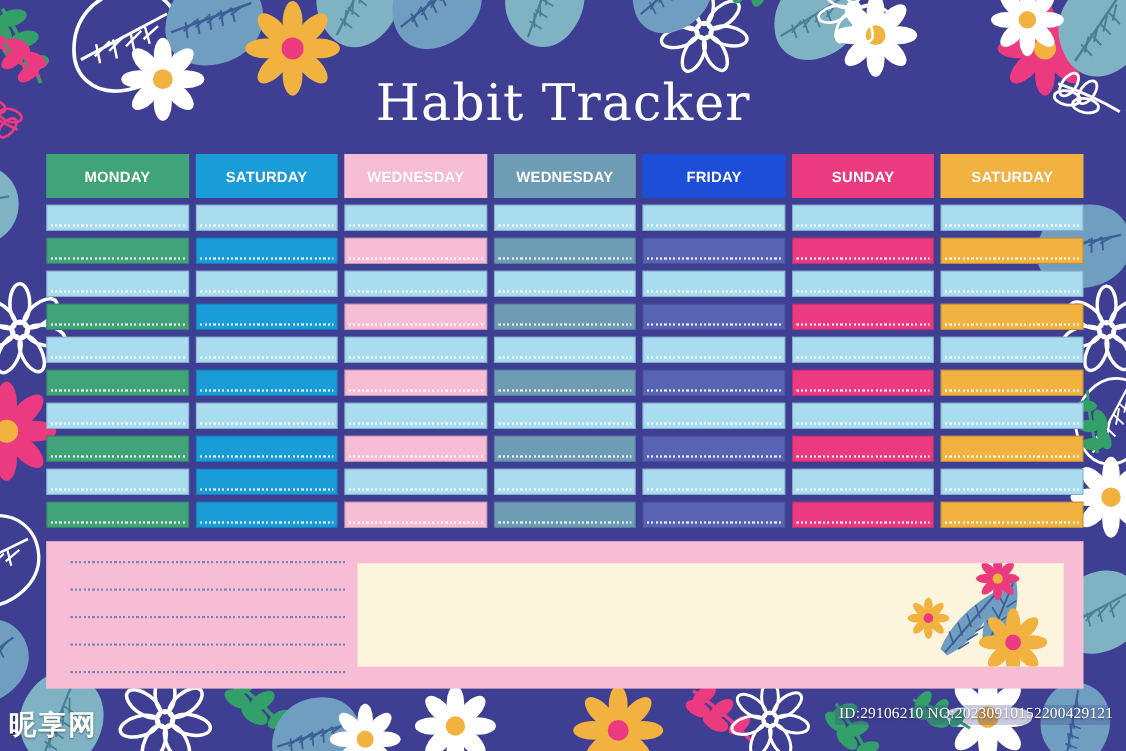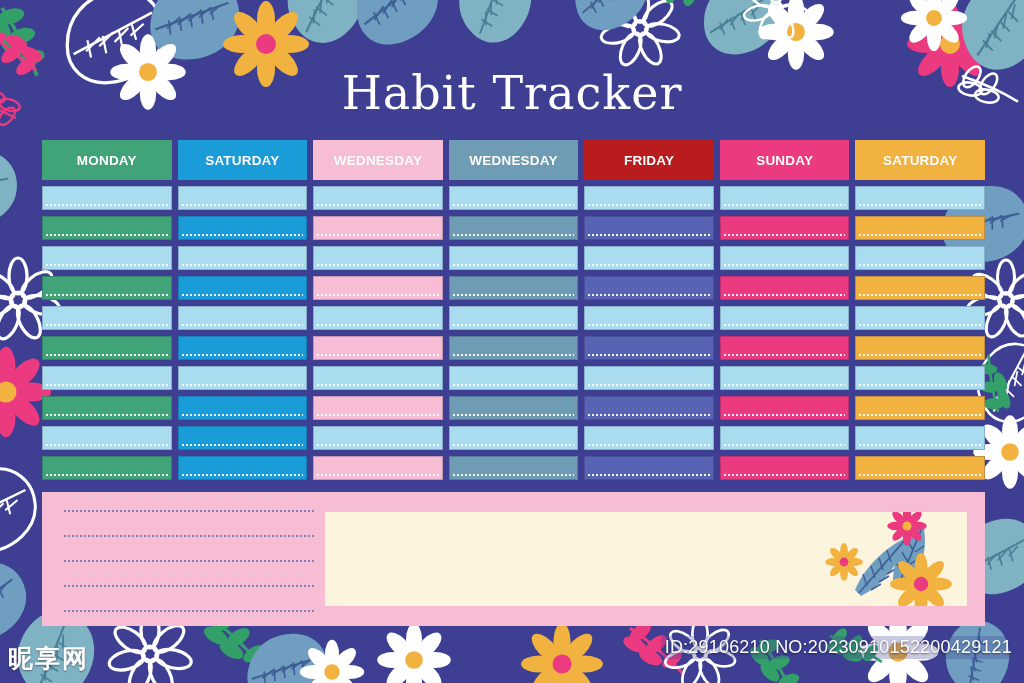--- a/index.html
+++ b/index.html
@@ -139,22 +139,22 @@
     font-size: 21px;
     font-weight: bold;
     letter-spacing: 0.5px;
     text-shadow: 0 1px 2px rgba(0,0,0,0.45);
   }
   #wm-right {
     position: absolute;
     right: 8px; bottom: 24px;
     z-index: 9;
     color: #ffffff;
-    font-family: Liberation Sans, sans-serif;
-    font-size: 18px;
+    font-family: Liberation Serif, serif;
+    font-size: 14px;
     letter-spacing: 0.2px;
     background: rgba(62,63,146,0.28);
     padding: 1px 4px;
     text-shadow: 0 1px 2px rgba(0,0,0,0.5);
     white-space: nowrap;
   }
 </style>
 </head>
 <body>
 
@@ -366,21 +366,21 @@
         <div class="cell" style="background: rgb(170, 220, 240);"></div>
         <div class="cell" style="background: rgb(110, 156, 181);"></div>
         <div class="cell" style="background: rgb(170, 220, 240);"></div>
         <div class="cell" style="background: rgb(110, 156, 181);"></div>
         <div class="cell" style="background: rgb(170, 220, 240);"></div>
         <div class="cell" style="background: rgb(110, 156, 181);"></div>
         <div class="cell" style="background: rgb(170, 220, 240);"></div>
         <div class="cell" style="background: rgb(110, 156, 181);"></div>
       </div>
       <div class="day-col">
-        <div class="day-head" style="background: #b91c1c;">FRIDAY</div>
+        <div class="day-head" style="background: #1d4ed8;">FRIDAY</div>
         <div class="cell" style="background: rgb(170, 220, 240);"></div>
         <div class="cell" style="background: rgb(88, 99, 180);"></div>
         <div class="cell" style="background: rgb(170, 220, 240);"></div>
         <div class="cell" style="background: rgb(88, 99, 180);"></div>
         <div class="cell" style="background: rgb(170, 220, 240);"></div>
         <div class="cell" style="background: rgb(88, 99, 180);"></div>
         <div class="cell" style="background: rgb(170, 220, 240);"></div>
         <div class="cell" style="background: rgb(88, 99, 180);"></div>
         <div class="cell" style="background: rgb(170, 220, 240);"></div>
         <div class="cell" style="background: rgb(88, 99, 180);"></div>

